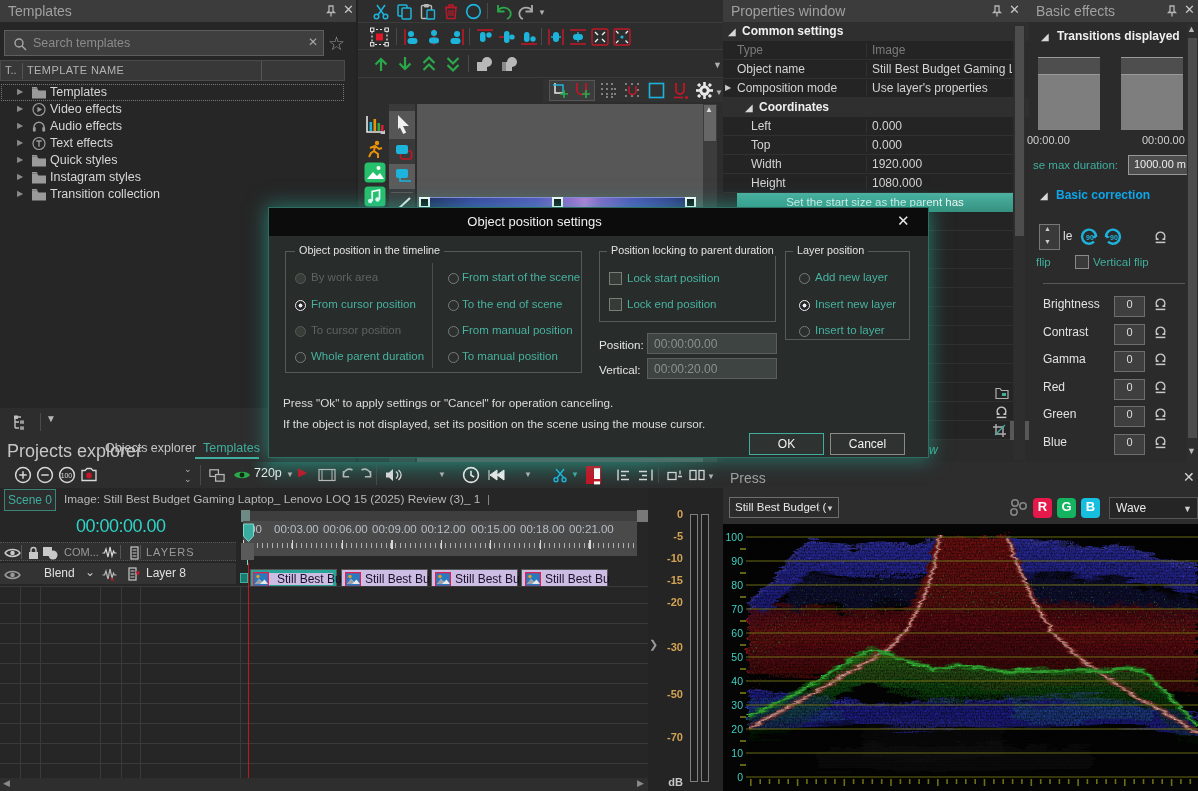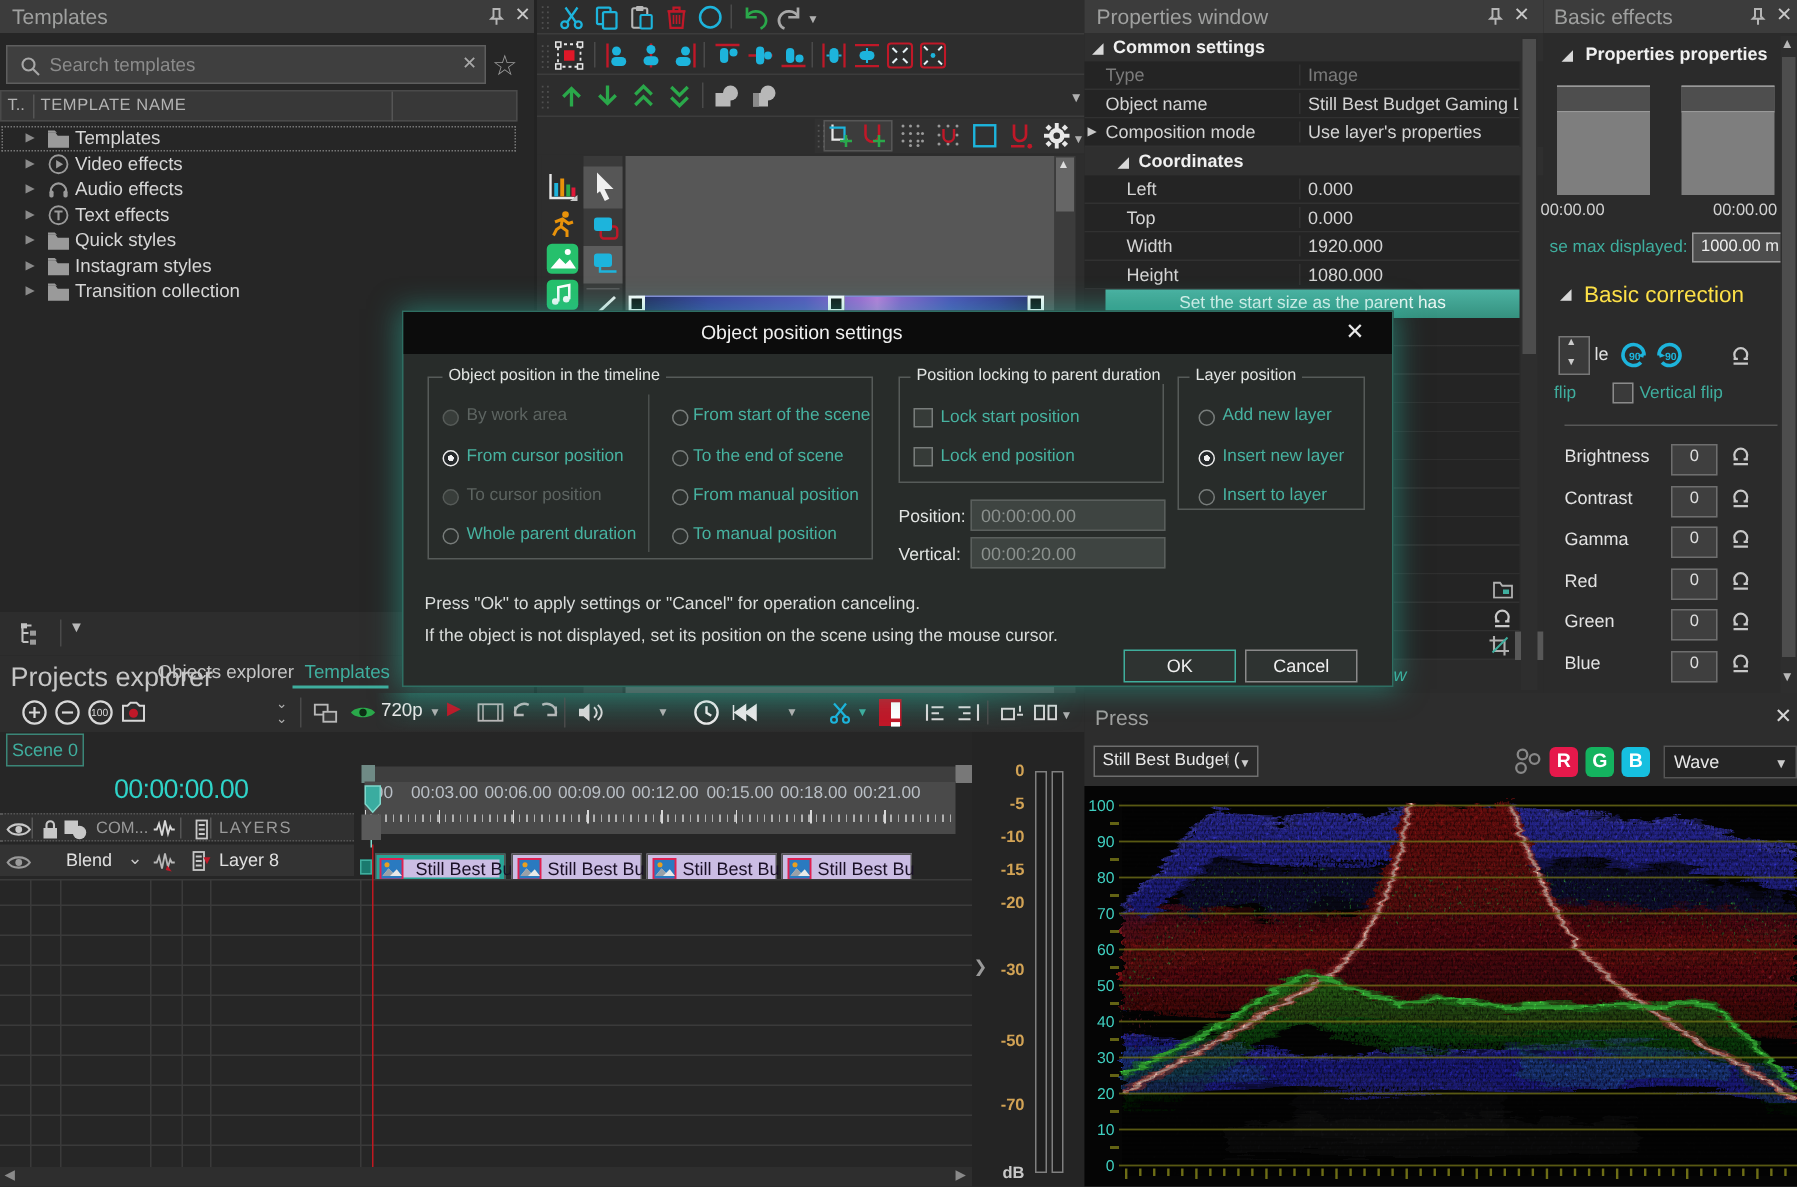--- a/index.html
+++ b/index.html
@@ -494,34 +494,34 @@
 <div class="abs" id="beff" style="left:1029px;top:0;width:169px;height:462px;background:#2b2b2b">
   <div class="abs" style="left:0;top:0;width:169px;height:22px;background:#3c3c3c">
     <span class="abs tt" style="left:7px;top:3px">Basic effects</span>
     <svg class="abs" style="left:137px;top:5px" width="12" height="13" viewBox="0 0 12 13">
         <path d="M4 1h4v5l1.5 1.5H2.5L4 6z M6 7.5v4" stroke="#b5b5b5" stroke-width="1.3" fill="none"></path>
       </svg>
     <span class="abs" style="left:155px;top:2px;color:#c8c8c8;font-size:13px">✕</span>
   </div>
   <div id="beffbody">
     <span class="abs" style="left:12px;top:31px;color:#d8d8d8;font-size:10px">◢</span>
-    <span class="abs" style="left:28px;top:29px;color:#f0f0f0;font-size:12px;font-weight:bold">Properties properties</span>
+    <span class="abs" style="left:28px;top:29px;color:#f0f0f0;font-size:12px;font-weight:bold">Transitions displayed</span>
 
     <div class="abs" style="left:9px;top:57px;width:62px;height:73px;background:#7e7e7e;border-top:1px solid #999">
         <div style="height:17px;background:#4e4e4e;border-bottom:1px solid #999"></div>
       </div>
     <div class="abs" style="left:92px;top:57px;width:62px;height:73px;background:#7e7e7e;border-top:1px solid #999">
         <div style="height:17px;background:#4e4e4e;border-bottom:1px solid #999"></div>
       </div>
     <span class="abs" style="left:-2px;top:134px;color:#d0d0d0;font-size:11px">00:00.00</span>
     <span class="abs" style="left:113px;top:134px;color:#d0d0d0;font-size:11px">00:00.00</span>
-    <span class="abs" style="left:4px;top:159px;color:#3fae9e;font-size:11.5px">se max displayed:</span>
+    <span class="abs" style="left:4px;top:159px;color:#3fae9e;font-size:11.5px">se max duration:</span>
     <div class="abs" style="left:99px;top:155px;width:62px;height:20px;background:#4d4d4d;border:1px solid #989898;color:#ececec;font-size:11px;padding:2px 0 0 5px">1000.00 m</div>
     <span class="abs" style="left:11px;top:190px;color:#d8d8d8;font-size:10px">◢</span>
-    <span class="abs" style="left:27px;top:188px;color:#fde047;font-size:15px;font-weight:normal">Basic correction</span>
+    <span class="abs" style="left:27px;top:188px;color:#0ea5e9;font-size:12px;font-weight:bold">Basic correction</span>
 
     <div class="abs" style="left:10px;top:224px;width:21px;height:26px;background:#3a3a3a;border:1px solid #777">
       <span class="abs" style="left:4px;top:0px;color:#ccc;font-size:7px">▲</span>
         <span class="abs" style="left:4px;top:13px;color:#ccc;font-size:7px">▼</span>
       </div>
     <span class="abs" style="left:34px;top:229px;color:#e0e0e0;font-size:12px">le</span>
     <svg class="abs" style="left:49px;top:226px" width="22" height="22" viewBox="0 0 22 22">
         <path d="M18 11a7 7 0 1 0-2 4.6" stroke="#1db4dc" stroke-width="2.4" fill="none"></path>
         <path d="M18.5 8.5l-1 4-3.6-1.4z" fill="#1db4dc"></path>
         <text x="8" y="14" font-size="7" fill="#1db4dc" font-weight="bold">90</text>
@@ -680,20 +680,21 @@
       </svg>
     <svg class="tli abs" style="left:688px" viewBox="0 0 18 15">
         <rect x="2" y="3" width="6" height="9" stroke="#d8d8d8" stroke-width="1.3" fill="none"></rect>
         <rect x="11" y="3" width="5" height="9" stroke="#d8d8d8" stroke-width="1.3" fill="none"></rect>
       </svg>
     <span class="abs" style="left:707px;top:10px;color:#b0b0b0;font-size:8px">▼</span>
   </div>
   <style>.tli{top:4px;width:18px;height:18px}</style>
   <div id="tltabs" class="abs" style="left:0;top:26px;width:660px;height:24px;background:#262626">
     <div class="abs" style="left:4px;top:1px;width:52px;height:22px;border:1px solid #3a8577;background:#2d2d2d;color:#3fae9e;font-size:12px;text-align:center;padding-top:3px">Scene 0</div>
+    <span class="abs" style="left:64px;top:4px;color:#b8b8b8;font-size:11.8px">Image: Still Best Budget Gaming Laptop_ Lenovo LOQ 15 (2025) Review (3)_ 1 &nbsp;<span style="color:#888">|</span></span>
   </div>
   <div id="tlruler">
 
     <div class="abs" style="left:243px;top:49px;width:405px;height:10px;background:#3e3e3e"></div>
     <div class="abs" style="left:241px;top:48px;width:9px;height:12px;background:#6f8a85"></div>
     <div class="abs" style="left:637px;top:48px;width:11px;height:12px;background:#787878"></div>
 
     <span class="abs" style="left:76px;top:54px;color:#2fd3c8;font-size:18px;letter-spacing:-0.5px">00:00:00.00</span>
 
     <div class="abs" style="left:243px;top:59px;width:394px;height:35px;background:#4a4a4a" id="rulerband">

